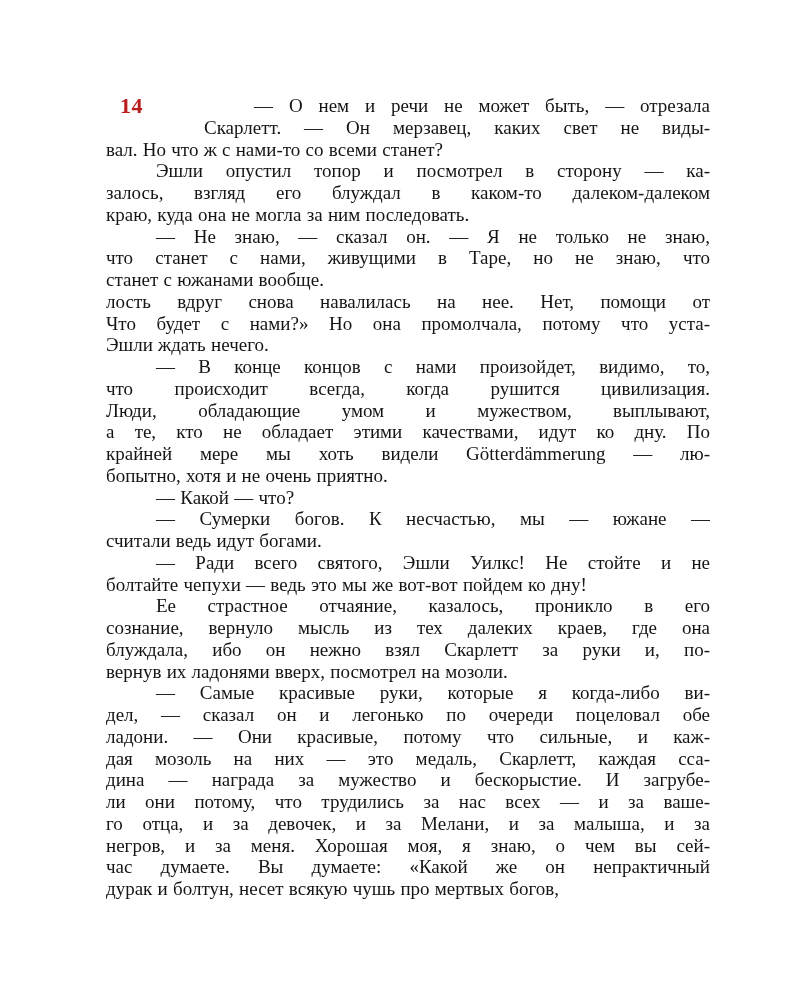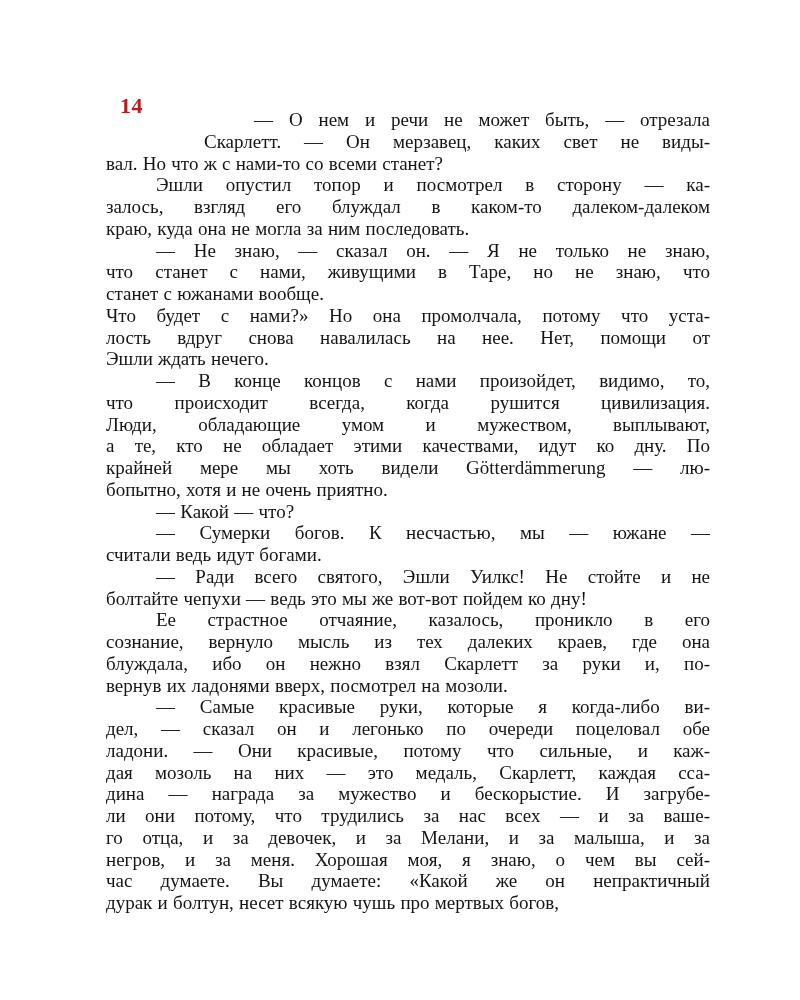--- a/index.html
+++ b/index.html
@@ -48,21 +48,20 @@
   .line.last {
     text-align-last: left;
   }
   
   .line.first {
     padding-left: 50px;
   }
   
   .line.wrap-1 {
     padding-left: 148px;
-    margin-top: 14px;
   }
   .line.wrap-2 {
     padding-left: 98px;
   }
 </style>
 </head>
 <body>
 
 <div class="page">
   <div class="page-number">14</div>
@@ -76,22 +75,22 @@
         <div class="line first">Эшли опустил топор и посмотрел в сторону — ка-</div>
         <div class="line">залось, взгляд его блуждал в каком-то далеком-далеком</div>
         <div class="line last">краю, куда она не могла за ним последовать.</div>
       </div>
       <div class="paragraph">
         <div class="line first">— Не знаю, — сказал он. — Я не только не знаю,</div>
         <div class="line">что станет с нами, живущими в Таре, но не знаю, что</div>
         <div class="line last">станет с южанами вообще.</div>
       </div>
       <div class="paragraph">
+        <div class="line">лость вдруг снова навалилась на нее. Нет, помощи от</div>
         <div class="line">Что будет с нами?» Но она промолчала, потому что уста-</div>
-        <div class="line">лость вдруг снова навалилась на нее. Нет, помощи от</div>
         <div class="line last">Эшли ждать нечего.</div>
       </div>
       <div class="paragraph">
         <div class="line first">— В конце концов с нами произойдет, видимо, то,</div>
         <div class="line">что происходит всегда, когда рушится цивилизация.</div>
         <div class="line">Люди, обладающие умом и мужеством, выплывают,</div>
         <div class="line">а те, кто не обладает этими качествами, идут ко дну. По</div>
         <div class="line">крайней мере мы хоть видели Götterdämmerung — лю-</div>
         <div class="line last">бопытно, хотя и не очень приятно.</div>
       </div>

